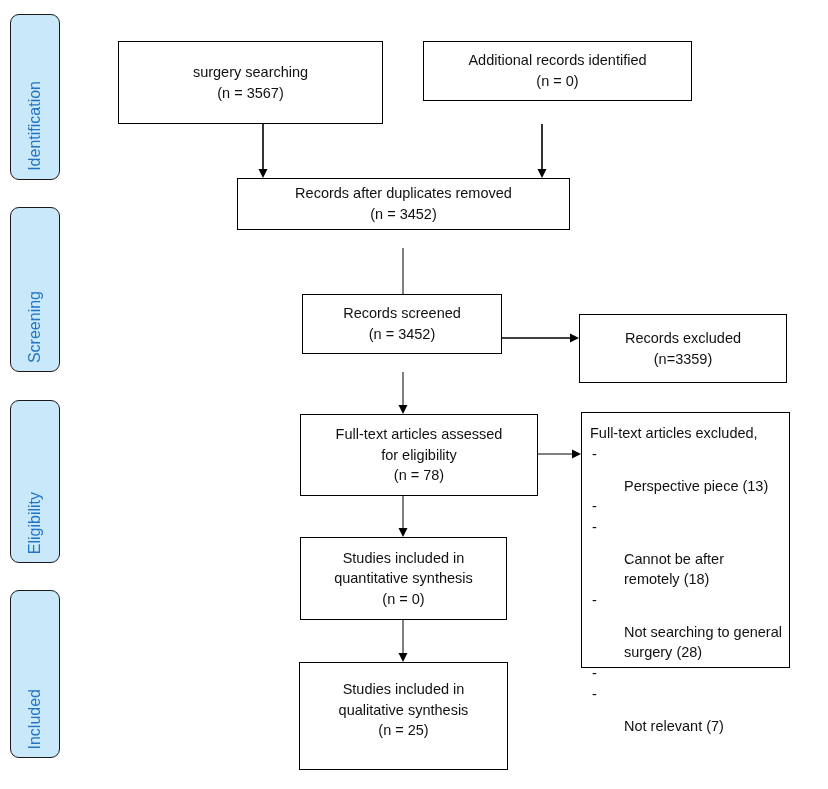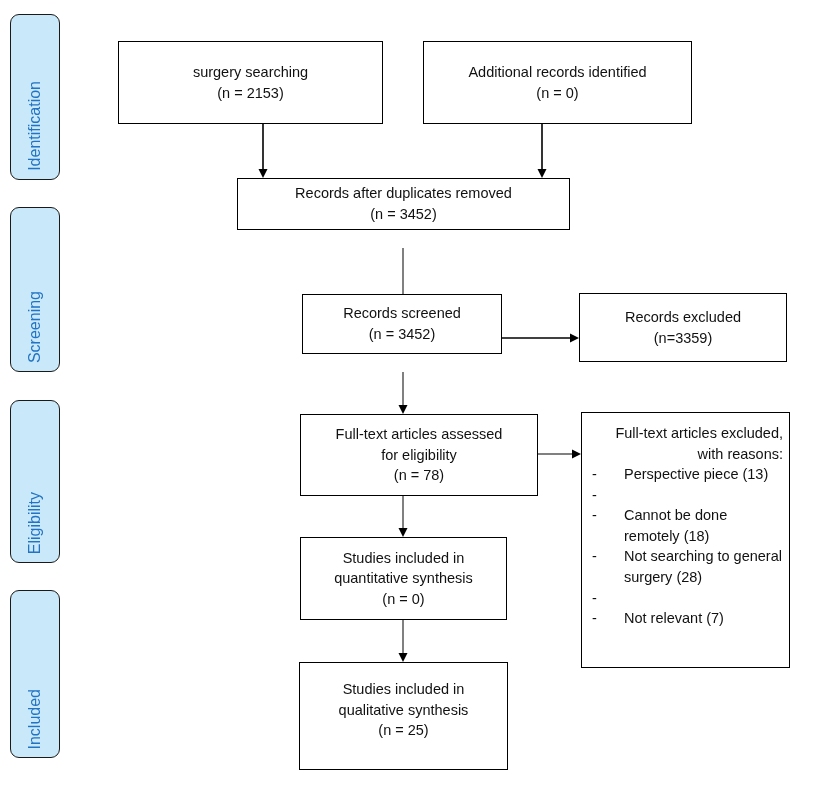--- a/index.html
+++ b/index.html
@@ -36,30 +36,30 @@
   .reasons {
     position: absolute;
     background: #ffffff;
     border: 1.5px solid #000000;
     box-sizing: border-box;
     font-size: 14.5px;
     line-height: 1.42;
     color: #111111;
     padding: 10px 6px 6px 8px;
   }
-  .reasons-title { text-align: right; }
+  .reasons-title { text-align: left; }
   .reasons-title .line { white-space: nowrap; }
   .reason-item { display: flex; align-items: flex-start; }
   .reason-dash {
     width: 14px;
     flex: 0 0 14px;
     padding-left: 2px;
   }
   .reason-gap { width: 18px; flex: 0 0 18px; }
-  .reason-text { flex: 1; }
+  .reason-text { flex: 1; margin-top: 32px; }
   .reason-text .line { white-space: nowrap; }
   
   .stage {
     position: absolute;
     left: 10px;
     width: 50px;
     background: #C9E9FA;
     border: 1.2px solid #1a1a1a;
     border-radius: 9px;
     box-sizing: border-box;
@@ -123,68 +123,67 @@
 
     <line x1="403" y1="496" x2="403" y2="529" stroke-width="2" stroke="#808080"></line>
     <polygon points="398.5,528 407.5,528 403,537" fill="#000000"></polygon>
 
     <line x1="403" y1="620" x2="403" y2="654" stroke-width="2" stroke="#808080"></line>
     <polygon points="398.5,653 407.5,653 403,662" fill="#000000"></polygon>
   </svg>
 
   <div class="box" style="left:118px;top:41px;width:265px;height:83px;">
     <div class="line">surgery searching</div>
-    <div class="line">(n = 2153)</div>
-  </div>
-  <div class="box" style="left:423px;top:41px;width:269px;height:83px;">
+    <div class="line">(n = 3567)</div>
+  </div>
+  <div class="box" style="left:423px;top:41px;width:269px;height:60px;">
     <div class="line">Additional records identified</div>
     <div class="line">(n = 0)</div>
   </div>
 
   <div class="box" style="left:237px;top:178px;width:333px;height:52px;">
     <div class="line">Records after duplicates removed</div>
     <div class="line">(n = 3452)</div>
   </div>
 
   <div class="box" style="left:302px;top:294px;width:200px;height:60px;">
     <div class="line">Records screened</div>
     <div class="line">(n = 3452)</div>
   </div>
-  <div class="box" style="left:579px;top:293px;width:208px;height:69px;">
+  <div class="box" style="left:579px;top:314px;width:208px;height:69px;">
     <div class="line">Records excluded</div>
     <div class="line">(n=3359)</div>
   </div>
 
   <div class="box" style="left:300px;top:414px;width:238px;height:82px;">
     <div class="line">Full-text articles assessed</div>
     <div class="line">for eligibility</div>
     <div class="line">(n = 78)</div>
   </div>
 
   <div class="reasons" style="left:581px;top:412px;width:209px;height:256px;">
     <div class="reasons-title">
       <div class="line">Full-text articles excluded,</div>
-      <div class="line">with reasons:</div>
     </div>
     <div class="reason-item">
       <span class="reason-dash">-</span>
       <span class="reason-gap"></span>
       <div class="reason-text">
         <div class="line">Perspective piece (13)</div>
       </div>
     </div>
     <div class="reason-item">
       <span class="reason-dash">-</span>
       <span class="reason-gap"></span>
     </div>
     <div class="reason-item">
       <span class="reason-dash">-</span>
       <span class="reason-gap"></span>
       <div class="reason-text">
-        <div class="line">Cannot be done</div>
+        <div class="line">Cannot be after</div>
         <div class="line">remotely (18)</div>
       </div>
     </div>
     <div class="reason-item">
       <span class="reason-dash">-</span>
       <span class="reason-gap"></span>
       <div class="reason-text">
         <div class="line">Not searching to general</div>
         <div class="line">surgery (28)</div>
       </div>

